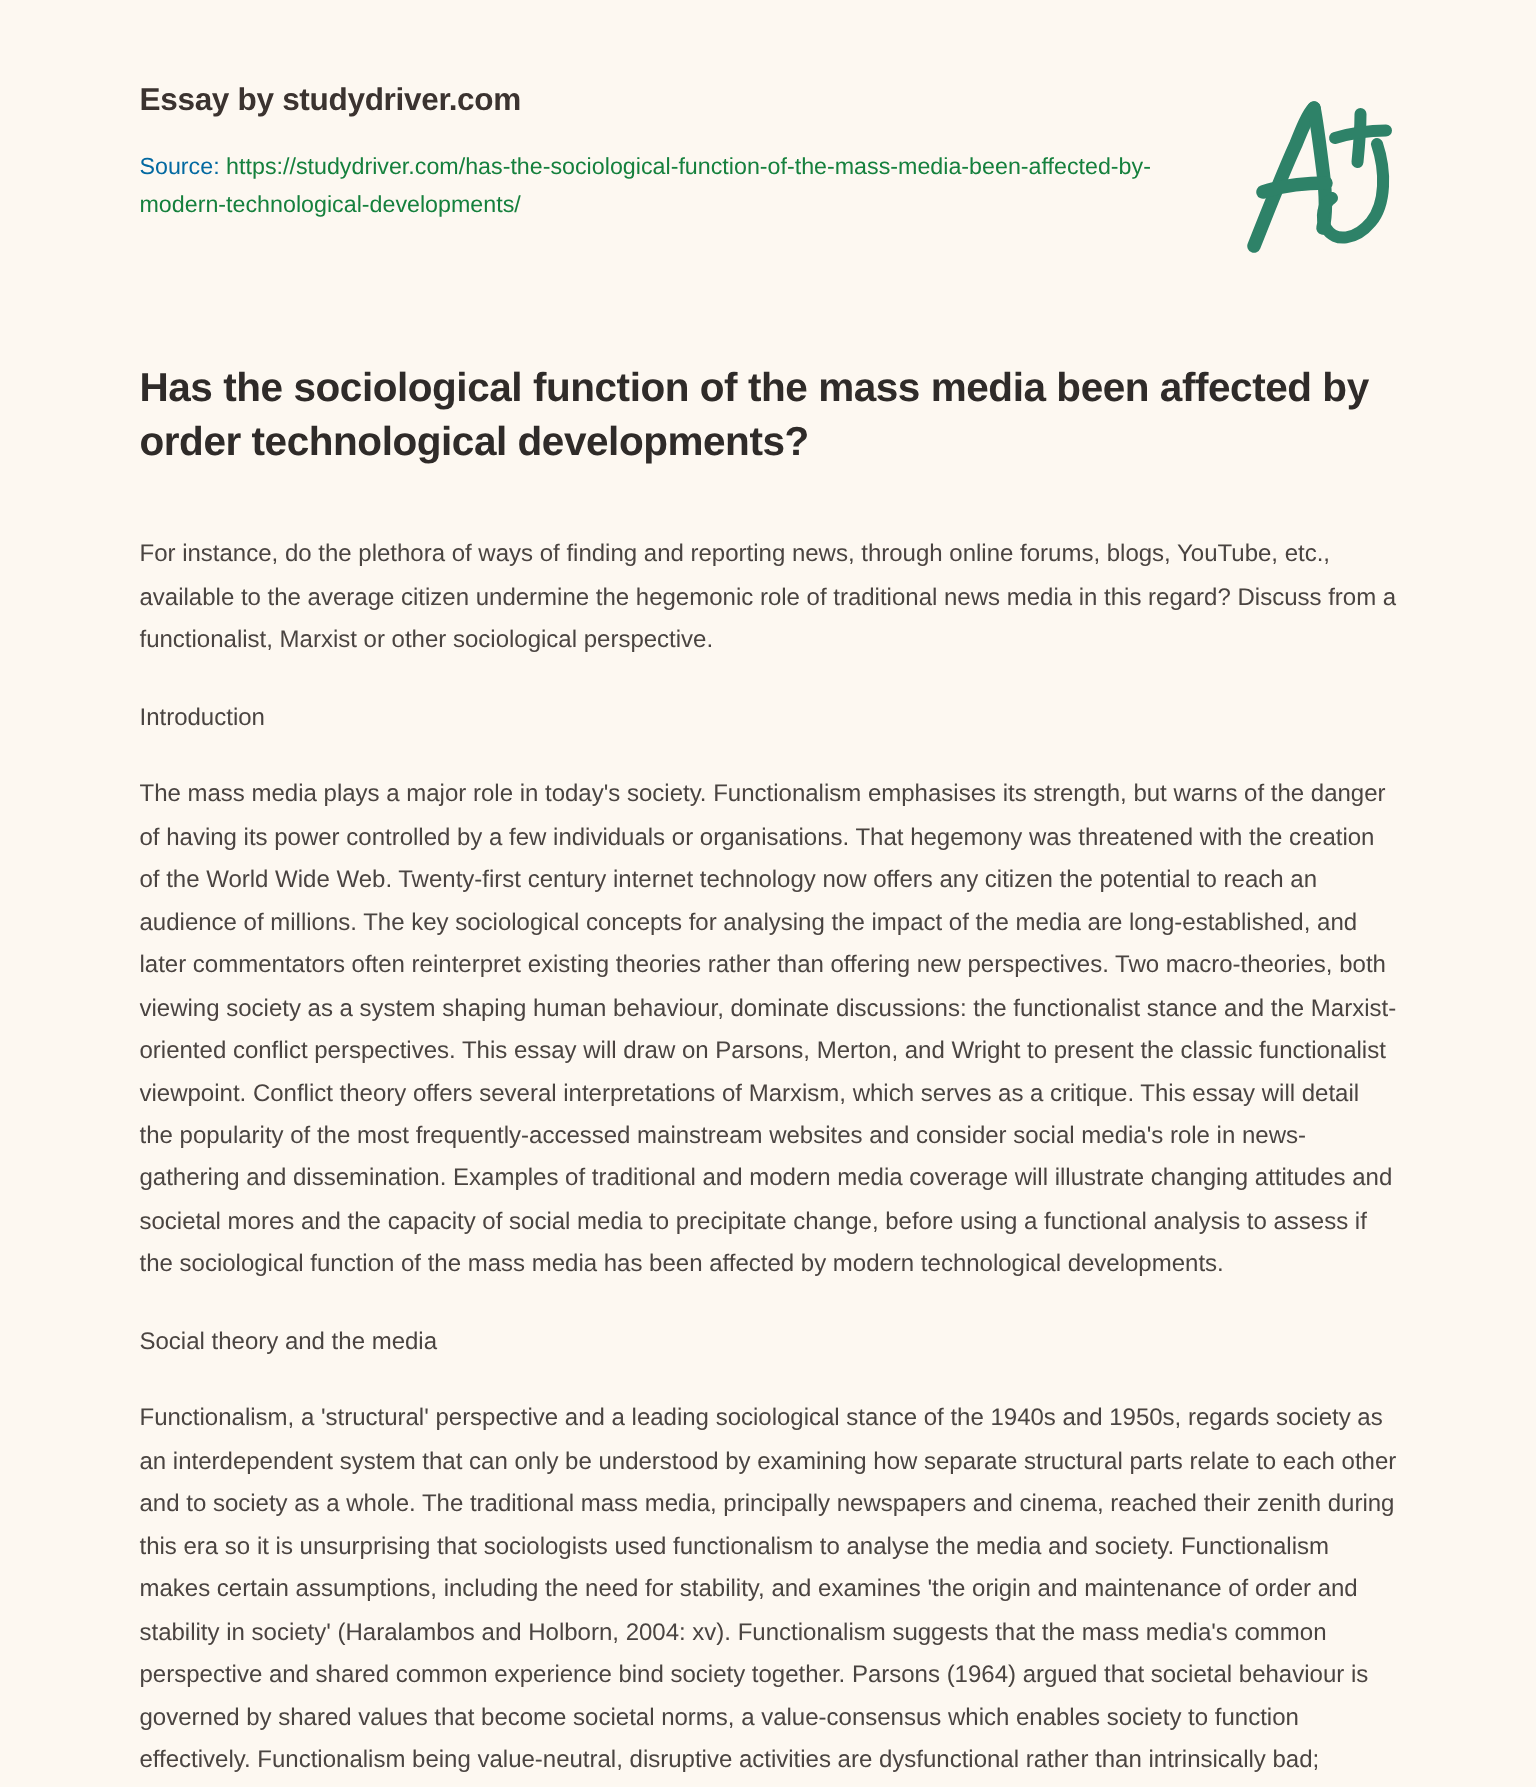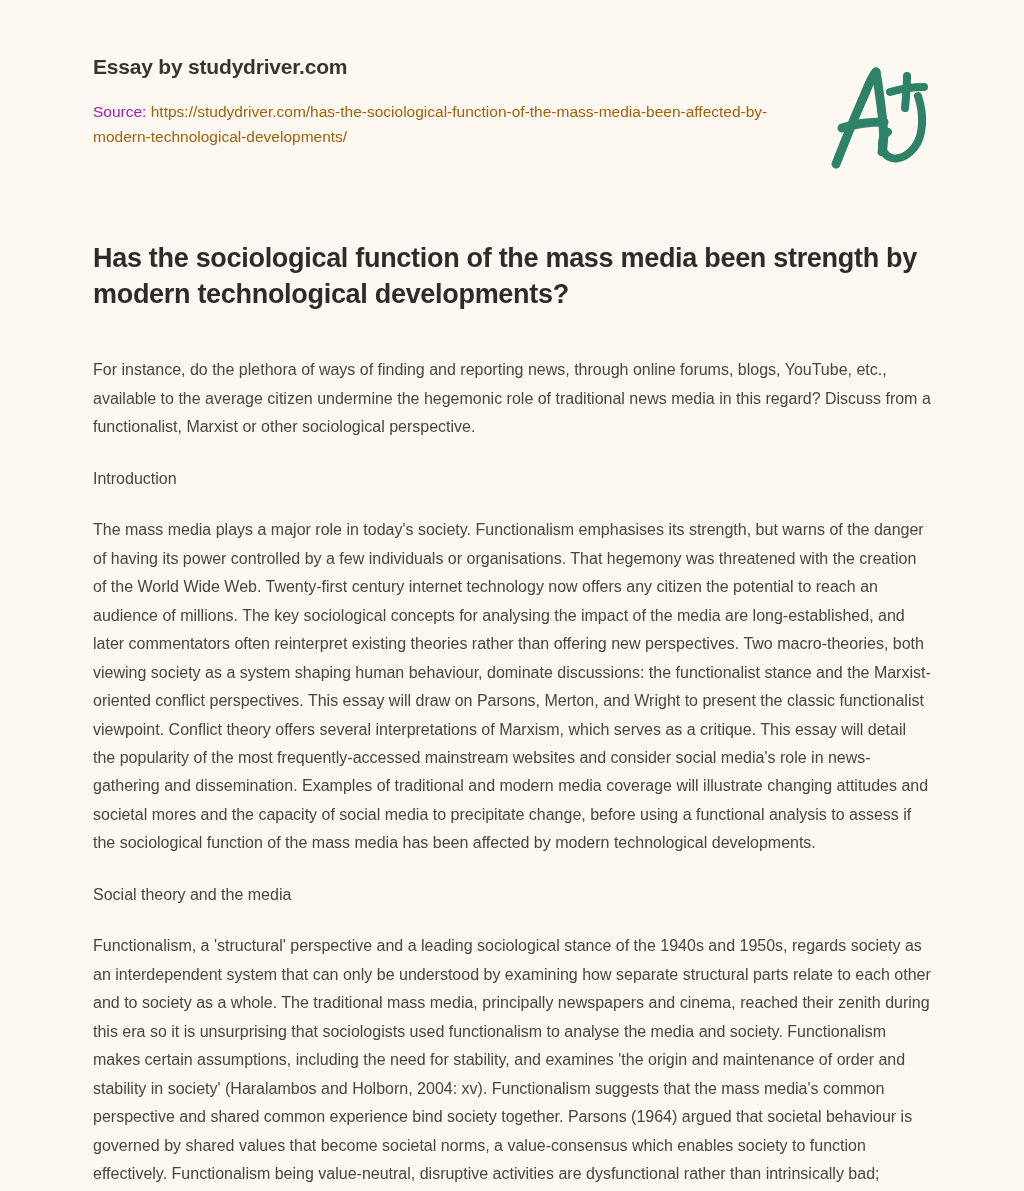--- a/index.html
+++ b/index.html
@@ -49,25 +49,25 @@
   }
 
   .source-line {
     font-size: 15.5px;
     line-height: 1.62;
     color: #8a837d;
     word-break: break-word;
   }
 
   .source-label {
-    color: #a21caf;
+    color: #0369a1;
   }
 
   .source-url {
-    color: #a16207;
+    color: #15803d;
     text-decoration: none;
   }
 
   .logo {
     position: absolute;
     right: 80px;
     top: 52px;
     width: 130px;
     height: 130px;
   }
@@ -142,21 +142,21 @@
           <path d="M76 40 C86 37 100 35 110 35" stroke-width="8"></path>
 
           <path d="M104 44 C110 62 110 84 100 96 C90 108 76 110 70 100 C66 93 68 84 74 80" stroke-width="8"></path>
         </g>
       </svg>
     </div>
   </div>
 
   <div class="article clipped">
 
-    <h1 class="article-title">Has the sociological function of the mass media been strength by modern technological developments?</h1>
+    <h1 class="article-title">Has the sociological function of the mass media been affected by order technological developments?</h1>
 
     <p class="para">For instance, do the plethora of ways of finding and reporting news, through online forums, blogs, YouTube, etc., available to the average citizen undermine the hegemonic role of traditional news media in this regard? Discuss from a functionalist, Marxist or other sociological perspective.</p>
 
     <p class="section-heading">Introduction</p>
 
     <p class="para">The mass media plays a major role in today's society. Functionalism emphasises its strength, but warns of the danger of having its power controlled by a few individuals or organisations. That hegemony was threatened with the creation of the World Wide Web. Twenty-first century internet technology now offers any citizen the potential to reach an audience of millions. The key sociological concepts for analysing the impact of the media are long-established, and later commentators often reinterpret existing theories rather than offering new perspectives. Two macro-theories, both viewing society as a system shaping human behaviour, dominate discussions: the functionalist stance and the Marxist-oriented conflict perspectives. This essay will draw on Parsons, Merton, and Wright to present the classic functionalist viewpoint. Conflict theory offers several interpretations of Marxism, which serves as a critique. This essay will detail the popularity of the most frequently-accessed mainstream websites and consider social media's role in news-gathering and dissemination. Examples of traditional and modern media coverage will illustrate changing attitudes and societal mores and the capacity of social media to precipitate change, before using a functional analysis to assess if the sociological function of the mass media has been affected by modern technological developments.</p>
 
     <p class="section-heading">Social theory and the media</p>
 
     <p class="para">Functionalism, a 'structural' perspective and a leading sociological stance of the 1940s and 1950s, regards society as an interdependent system that can only be understood by examining how separate structural parts relate to each other and to society as a whole. The traditional mass media, principally newspapers and cinema, reached their zenith during this era so it is unsurprising that sociologists used functionalism to analyse the media and society. Functionalism makes certain assumptions, including the need for stability, and examines 'the origin and maintenance of order and stability in society' (Haralambos and Holborn, 2004: xv). Functionalism suggests that the mass media's common perspective and shared common experience bind society together. Parsons (1964) argued that societal behaviour is governed by shared values that become societal norms, a value-consensus which enables society to function effectively. Functionalism being value-neutral, disruptive activities are dysfunctional rather than intrinsically bad; defunct values become extinct.A  Merton (1968), remaining within the functionalist tradition, felt that functional unity was unlikely in complex societies and that all functions, whether of</p>

